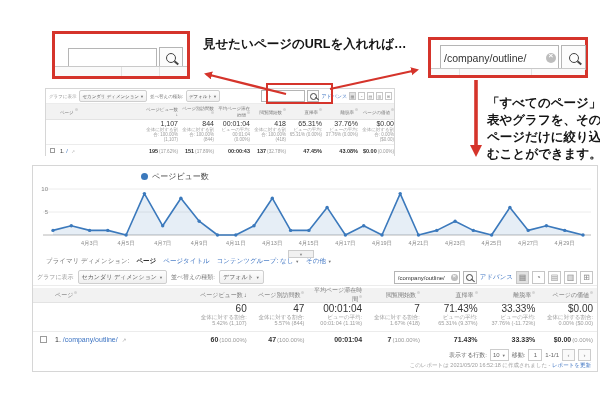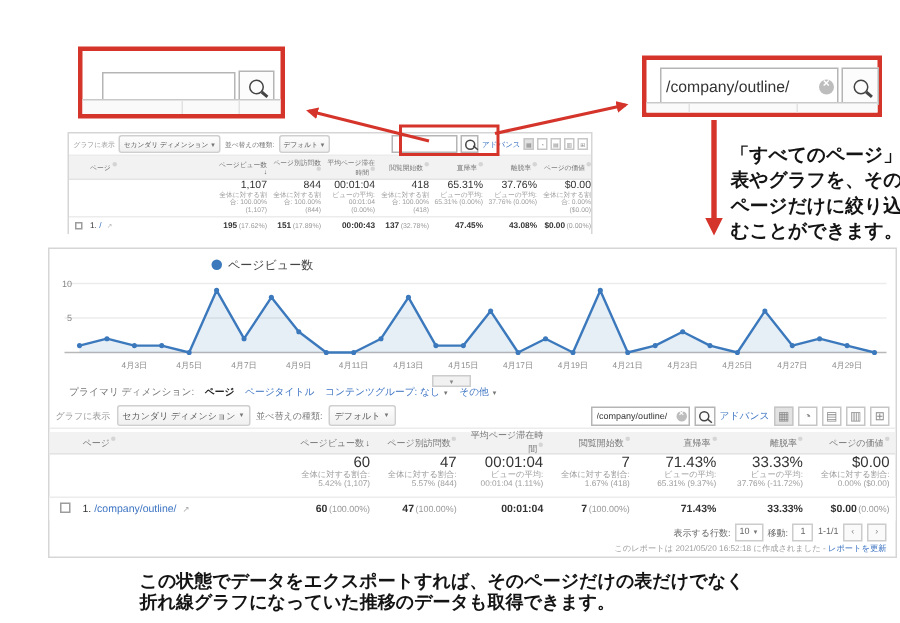--- a/index.html
+++ b/index.html
@@ -122,20 +122,21 @@
         <span class="mag"></span>
       </div>
     </div>
     <div class="tbledge">
       <span class="vd" style="left:66px"></span>
         <span class="vd" style="left:104px"></span>
     </div>
   </div>
 
   <div class="ann top">
+    <div>見せたいページのURLを入れれば…</div>
   </div>
 
   <div class="redbox right">
     <div style="position:absolute;left:9px;top:5px;display:flex;align-items:center;gap:2px">
       <div class="srch">
         <input class="sinput" style="width: 119px; height: 25px; padding-right: 14px; font-size: 10.5px;" value="/company/outline/">
         <span class="clear" style="position:absolute;right:3px"></span>
       </div>
       <div class="sbtn" style="width:25px;height:25px">
         <span class="mag"></span>
@@ -418,18 +419,14 @@
       <span>1-1/1</span>
       <span class="pgbtn prev"></span>
       <span class="pgbtn next"></span>
     </div>
     <div class="report">
       <span>このレポートは 2021/05/20 16:52:18 に作成されました -</span>
       <span class="link">レポートを更新</span>
     </div>
   </div>
 
-  <div class="ann bottom">
-    <div>この状態でデータをエクスポートすれば、そのページだけの表だけでなく</div>
-    <div>折れ線グラフになっていた推移のデータも取得できます。</div>
-  </div>
 
 </div>
 
 </body></html>

